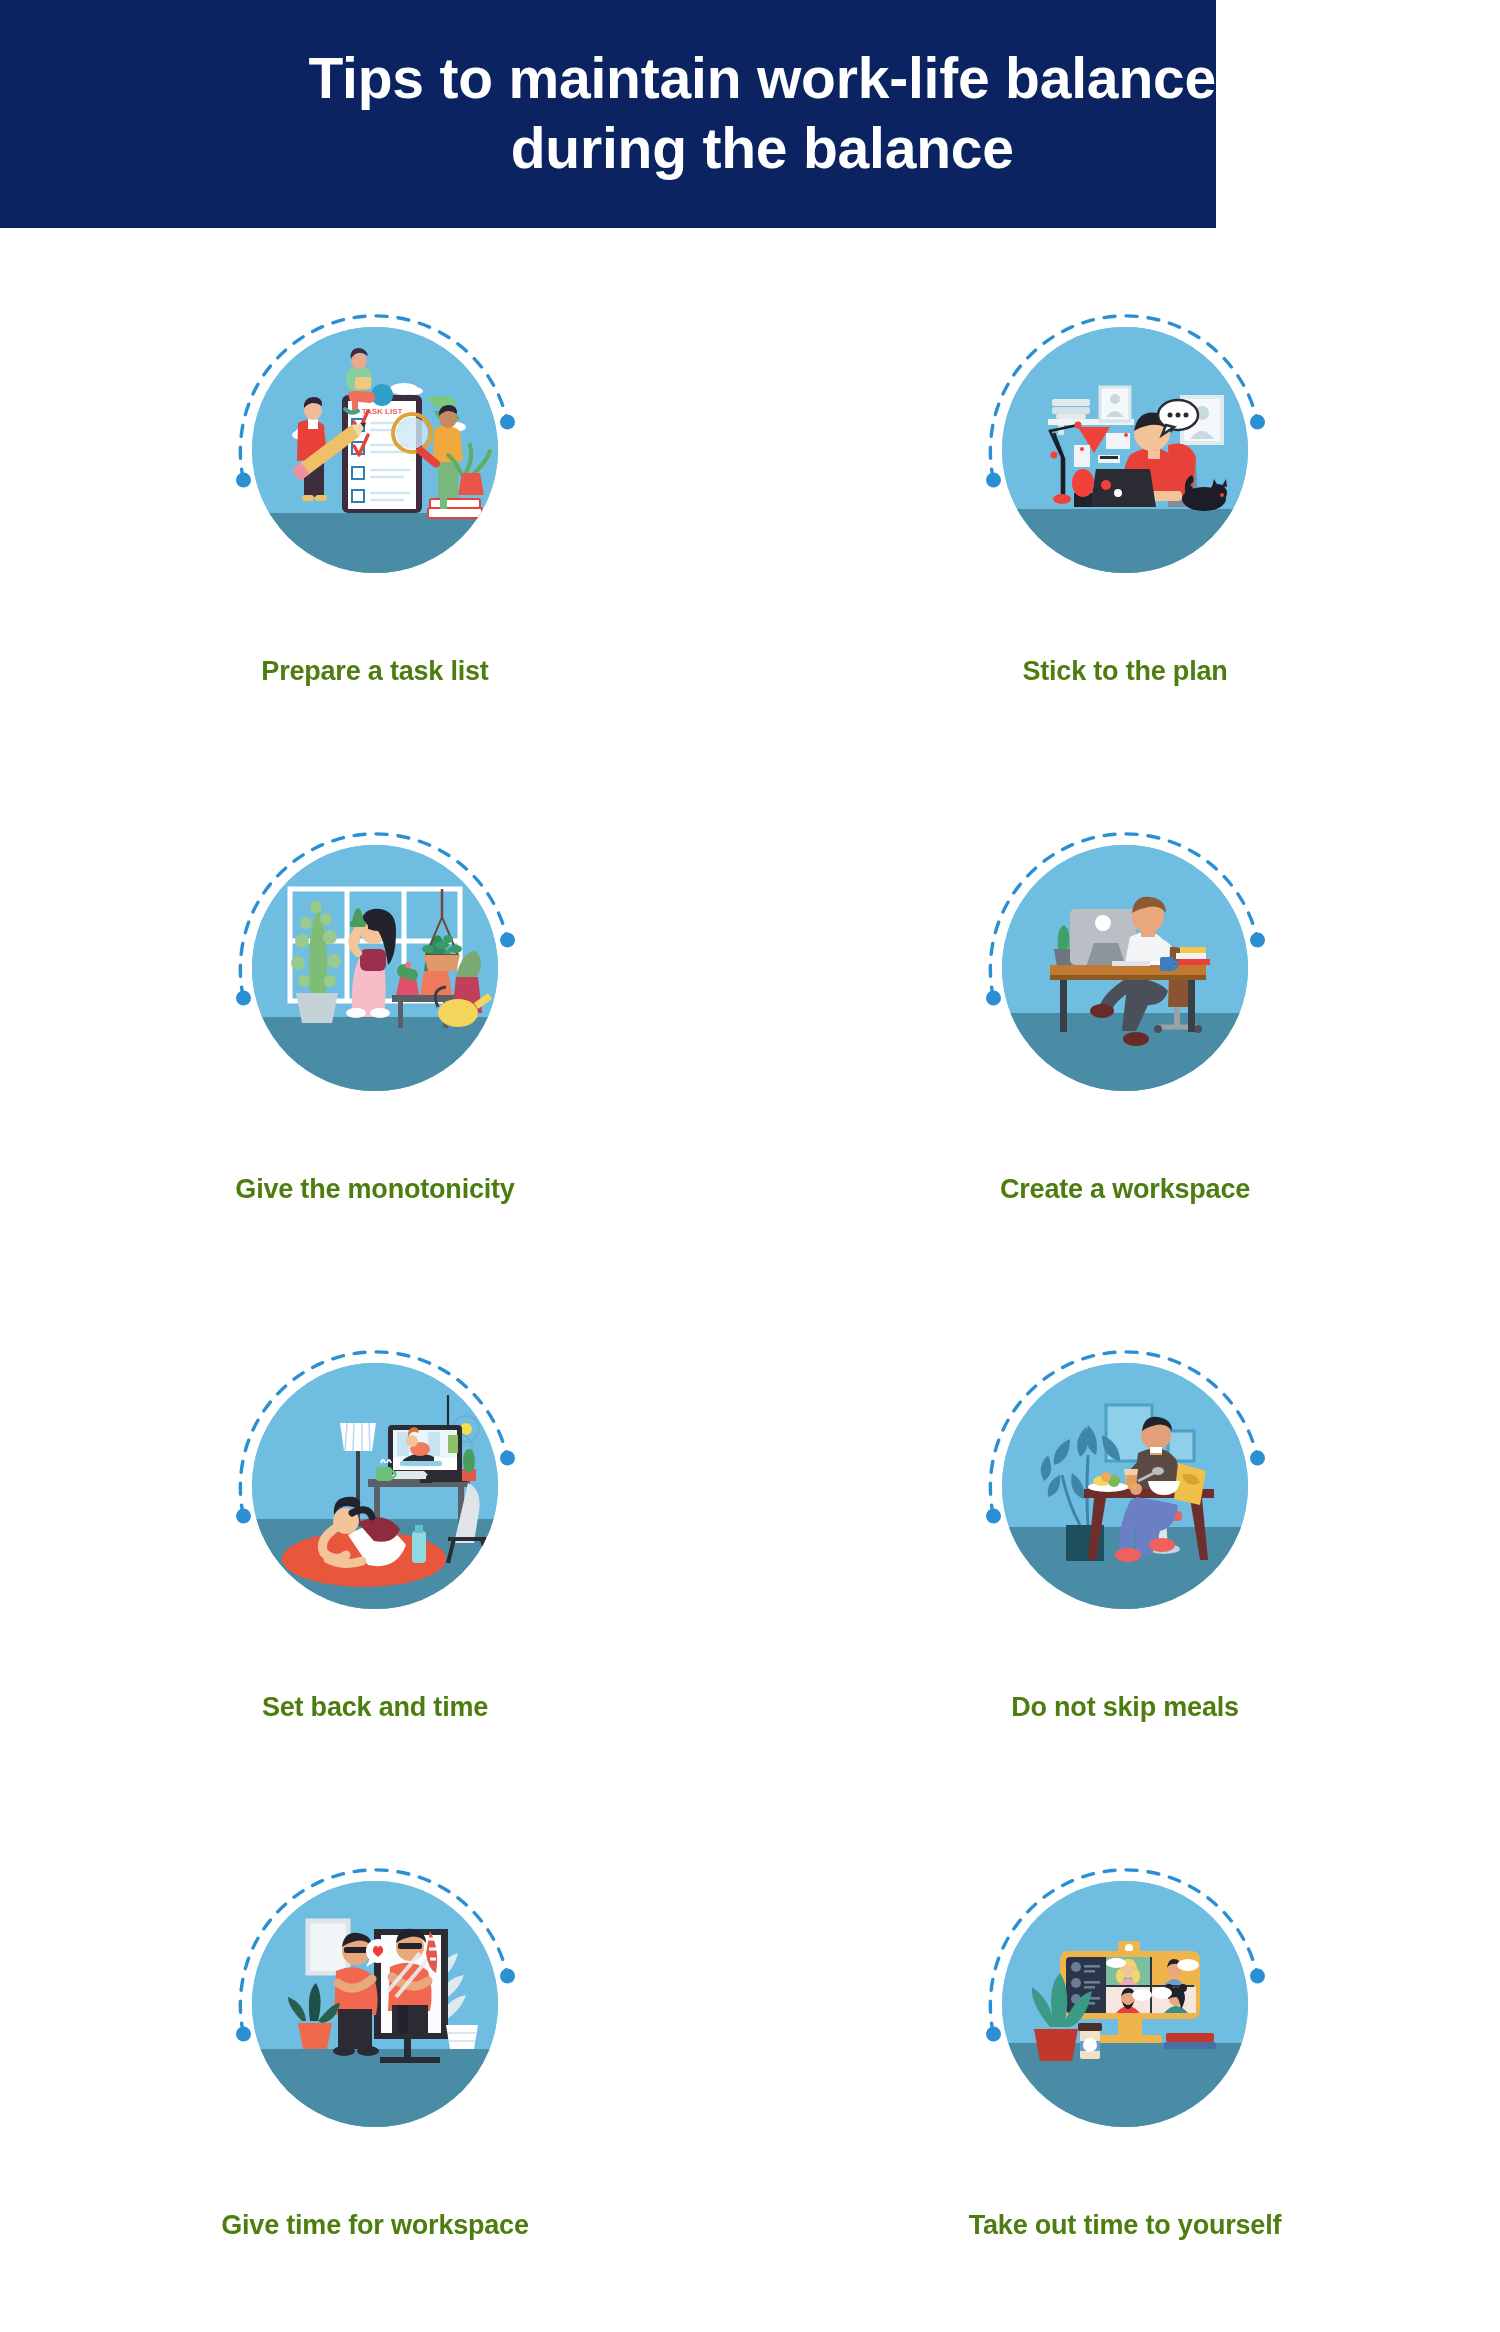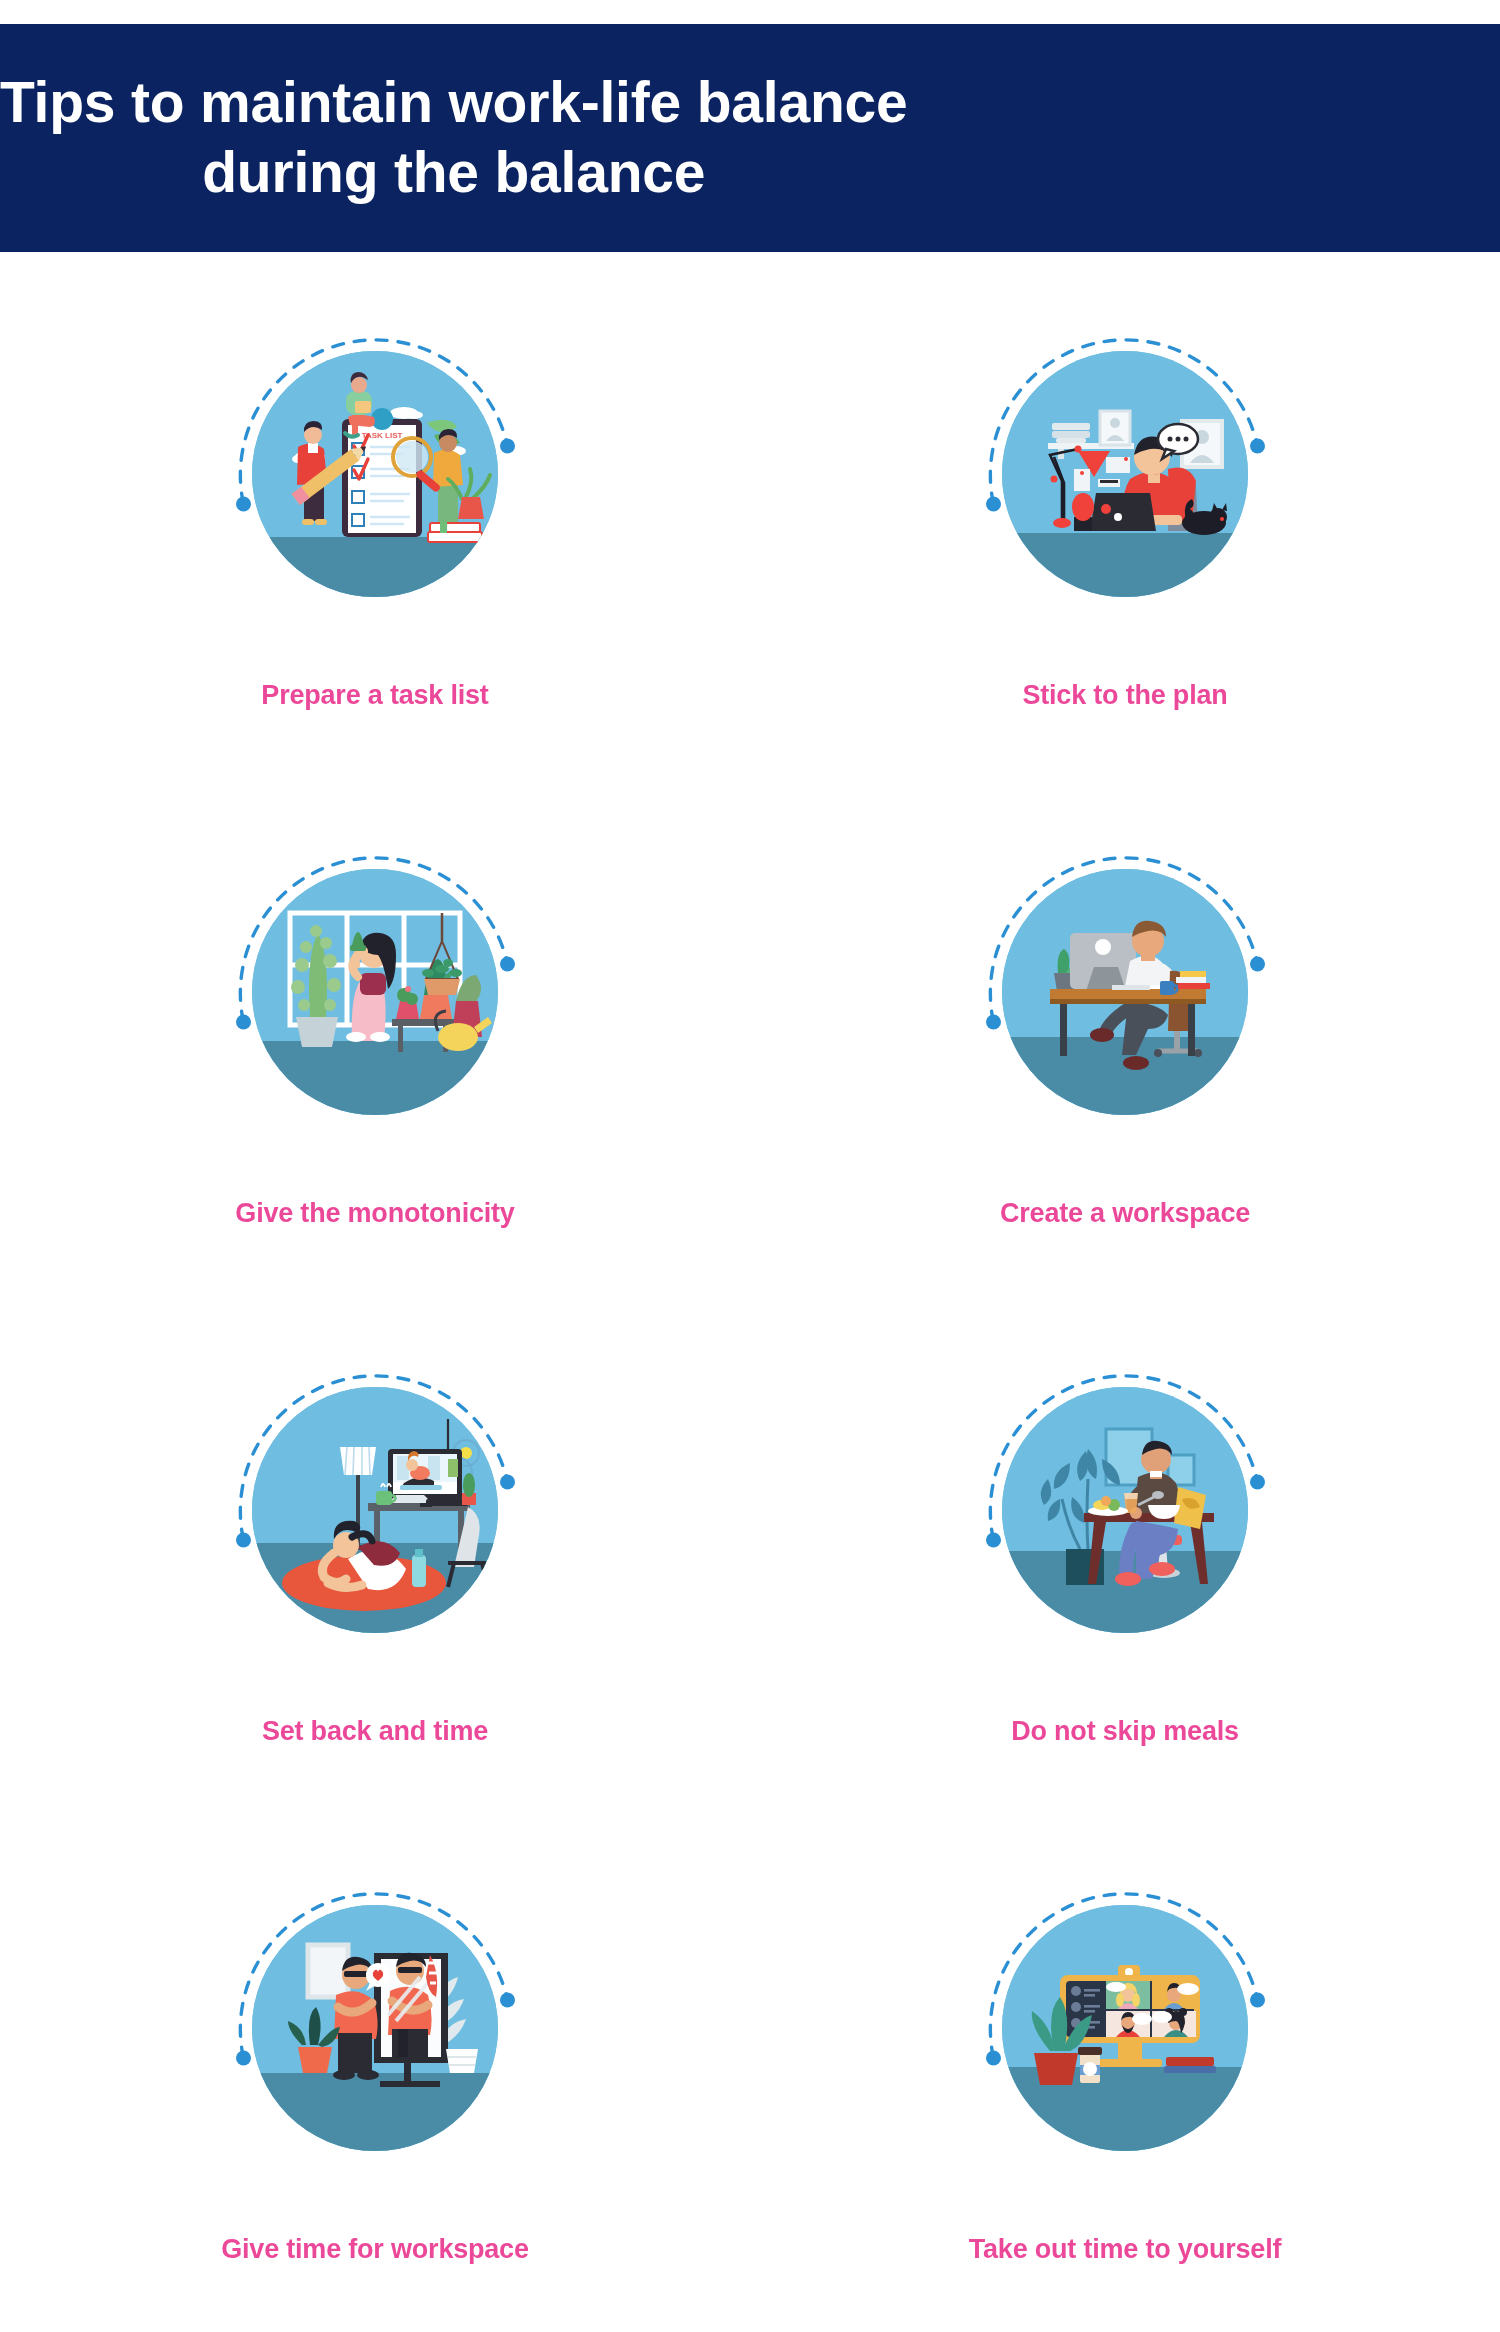--- a/index.html
+++ b/index.html
@@ -5,28 +5,27 @@
   * { box-sizing: border-box; margin: 0; padding: 0; }
   html, body { width: 1500px; height: 2332px; }
   body {
     background: #ffffff;
     font-family: "Liberation Sans", sans-serif;
     overflow: hidden;
   }
 
   
   .header {
-    width: 1500px;
+    width: 1216px;
     height: 228px;
     background: #0b2461;
     display: flex;
-    align-items: flex-start;
+    align-items: flex-end;
     justify-content: center;
     flex-direction: column;
-    margin-top: 24px;
   }
   .header-title {
     color: #ffffff;
     font-size: 57px;
     font-weight: bold;
     line-height: 1.22;
     text-align: center;
     letter-spacing: -0.2px;
   }
 
@@ -70,21 +69,21 @@
     transform: translate(-50%, -50%);
     width: 246px; height: 246px;
     border-radius: 50%;
     overflow: hidden;
     background: #6fbde0;
   }
   .scene { position: absolute; left: 0; top: 0; width: 246px; height: 246px; }
 
   .caption {
     margin-top: 26px;
-    color: #ec4899;
+    color: #4d7c0f;
     font-size: 27px;
     font-weight: bold;
     text-align: center;
     letter-spacing: -0.2px;
   }
 </style>
 </head>
 <body>
 
 <div class="header">

